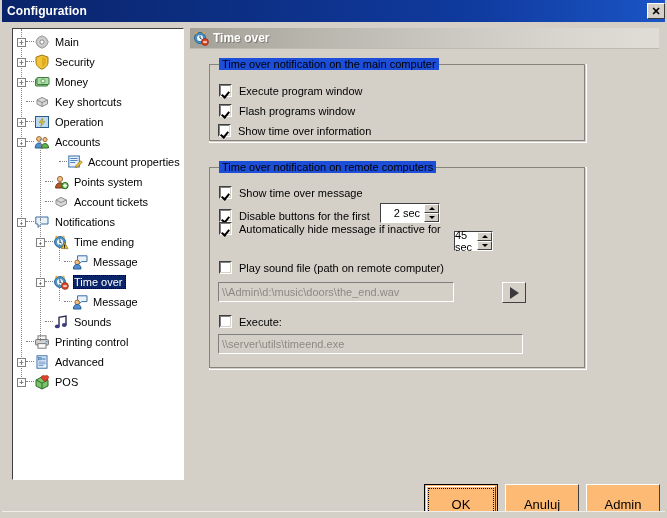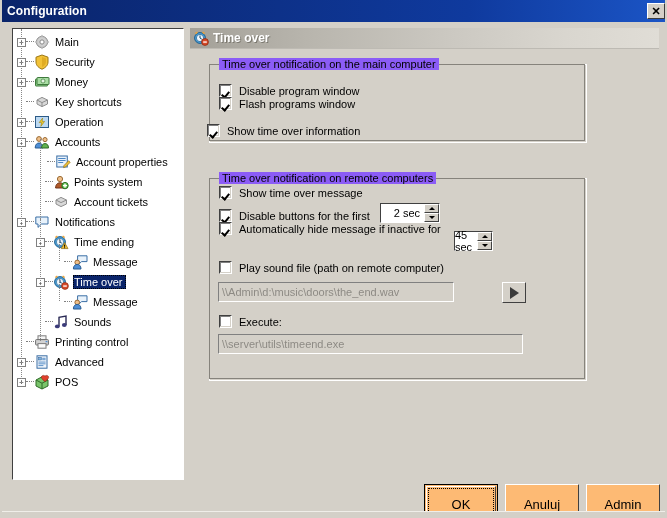--- a/index.html
+++ b/index.html
@@ -174,21 +174,21 @@
     left: -1px; top: -1px; right: 1px; bottom: 1px;
     border: 1px solid #86837c;
     border-right-color: #86837c;
     box-sizing: border-box;
     pointer-events: none;
   }
   .groupbox .gb-title {
     position: absolute;
     top: -7px;
     left: 9px;
-    background: #8b5cf6;
+    background: #1d4ed8;
     padding: 0 3px;
     font-size: 11px;
     color: #000;
     white-space: nowrap;
   }
 
   
   .cbrow {
     position: absolute;
     display: flex;
@@ -432,21 +432,21 @@
           <span class="expander">-</span>
           <span class="dots"></span>
           <span class="ticon"><svg width="16" height="16" viewBox="0 0 16 16">
               <circle cx="5" cy="5" r="2.4" fill="#f0c08a" stroke="#9a6a33"></circle>
               <path d="M1.2 14 C1.2 10.4 3 9 5 9 C7 9 8.8 10.4 8.8 14 Z" fill="#4f8fd6" stroke="#2b5d92"></path>
               <circle cx="11" cy="5.6" r="2.1" fill="#f0c08a" stroke="#9a6a33"></circle>
               <path d="M7.6 14 C7.6 10.8 9.2 9.6 11 9.6 C12.8 9.6 14.5 10.8 14.5 14 Z" fill="#62b34f" stroke="#2f6a27"></path>
             </svg></span>
           <span class="tlabel">Accounts</span>
         </div>
-        <div class="tnode" style="padding-left: 25px; align-items: center;">
+        <div class="tnode" style="padding-left: 37px; align-items: center;">
           <span class="expander none"></span>
           <span class="dots"></span>
           <span class="ticon"><svg width="16" height="16" viewBox="0 0 16 16">
               <rect x="1.8" y="2" width="10.5" height="11" fill="#eaf2fb" stroke="#3a6ea5"></rect>
               <rect x="3.2" y="4" width="7.4" height="1" fill="#4b86c4"></rect>
               <rect x="3.2" y="6" width="7.4" height="1" fill="#4b86c4"></rect>
               <rect x="3.2" y="8" width="5" height="1" fill="#4b86c4"></rect>
               <path d="M9 11.5 L13.6 6.8 L15.2 8.3 L10.6 13 L8.6 13.6 Z" fill="#f2c237" stroke="#8c6a10" stroke-width="0.7"></path>
             </svg></span>
           <span class="tlabel">Account properties</span>
@@ -595,32 +595,32 @@
     <span class="hdr-text">Time over</span>
   </div>
 
   <div class="groupbox" id="gb-main" style="left:207px; top:64px; width:378px; height:79px;">
     <div class="gb-frame"></div>
     <div class="gb-title">Time over notification on the main computer</div>
   </div>
 
   <div class="cbrow" style="left:217px; top:84px;">
     <span class="cbox checked"></span>
-    <span class="cblabel">Disable program window</span>
-  </div>
-  <div class="cbrow" style="left:217px; top:97px;">
+    <span class="cblabel">Execute program window</span>
+  </div>
+  <div class="cbrow" style="left:217px; top:104px;">
     <span class="cbox checked"></span>
     <span class="cblabel">Flash programs window</span>
   </div>
-  <div class="cbrow" style="left:205px; top:124px;">
+  <div class="cbrow" style="left:216px; top:124px;">
     <span class="cbox checked"></span>
     <span class="cblabel">Show time over information</span>
   </div>
 
-  <div class="groupbox" id="gb-remote" style="left:207px; top:167px; width:378px; height:203px;margin-top:11px;">
+  <div class="groupbox" id="gb-remote" style="left:207px; top:167px; width:378px; height:203px;">
     <div class="gb-frame"></div>
     <div class="gb-title">Time over notification on remote computers</div>
   </div>
 
   <div class="cbrow" style="left:217px; top:186px;">
     <span class="cbox checked"></span>
     <span class="cblabel">Show time over message</span>
   </div>
 
   <div class="cbrow" style="left:217px; top:209px;">

